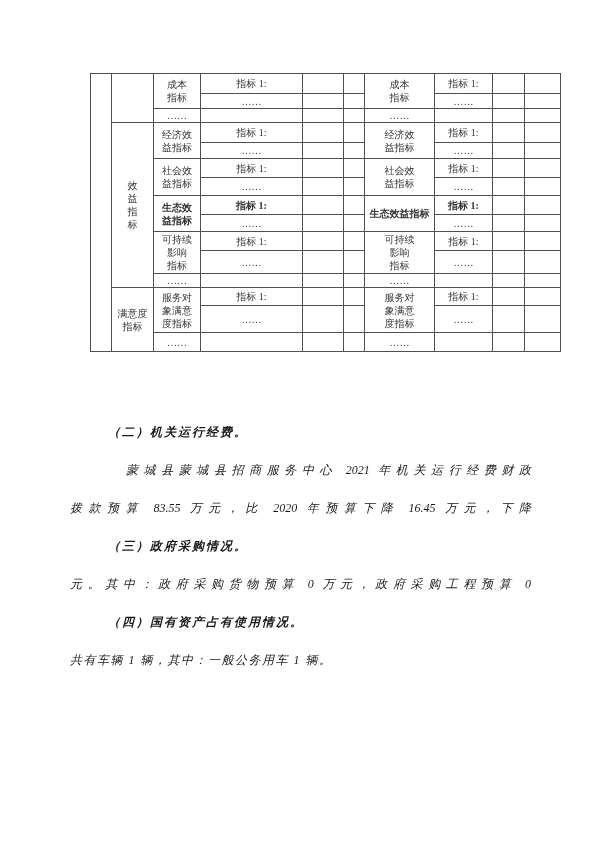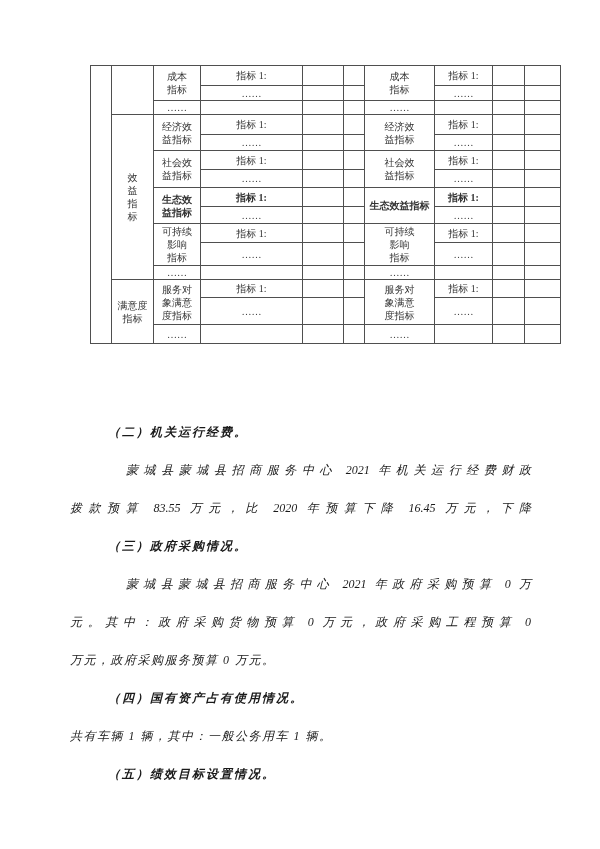--- a/index.html
+++ b/index.html
@@ -2,21 +2,21 @@
 <html><head>
 <meta charset="utf-8">
 <style>
   html,body{margin:0;padding:0;background:#fff;}
   .page{
     position:relative;width:600px;height:849px;background:#ffffff;overflow:hidden;
     font-family:"Liberation Serif","DejaVu Serif",serif;color:#1a1a1a;
   }
   
   table.perf{
-    position:absolute;left:90px;top:65px;
+    position:absolute;left:90px;top:73px;
     border-collapse:collapse;table-layout:fixed;width:470px;
   }
   table.perf td{
     border:1px solid #4f4f4f;padding:0;overflow:hidden;
     font-size:10px;line-height:13px;color:#333;
     text-align:center;vertical-align:middle;
     font-family:"Liberation Serif","DejaVu Serif",serif;
   }
   td.noTop{border-top:none;}
   td.pre{white-space:pre-line;}
@@ -217,23 +217,20 @@
       </tr>
     </tbody>
   </table>
 
   <div class="content">
     <p class="h">（二）机关运行经费。</p>
     <p class="l ind jl">蒙城县蒙城县招商服务中心 2021 年机关运行经费财政</p>
     <p class="l jl">拨款预算 83.55 万元，比 2020 年预算下降 16.45 万元，下降</p>
 
     <p class="h">（三）政府采购情况。</p>
-    <p class="l ind jl">蒙城县蒙城县招商服务中心 2021 年政府采购预算 0 万</p>
     <p class="l jl">元。其中：政府采购货物预算 0 万元，政府采购工程预算 0</p>
-    <p class="l">万元，政府采购服务预算 0 万元。</p>
 
     <p class="h">（四）国有资产占有使用情况。</p>
     <p class="l">共有车辆 1 辆，其中：一般公务用车 1 辆。</p>
 
-    <p class="h">（五）绩效目标设置情况。</p>
   </div>
 
 </div>
 
 </body></html>

